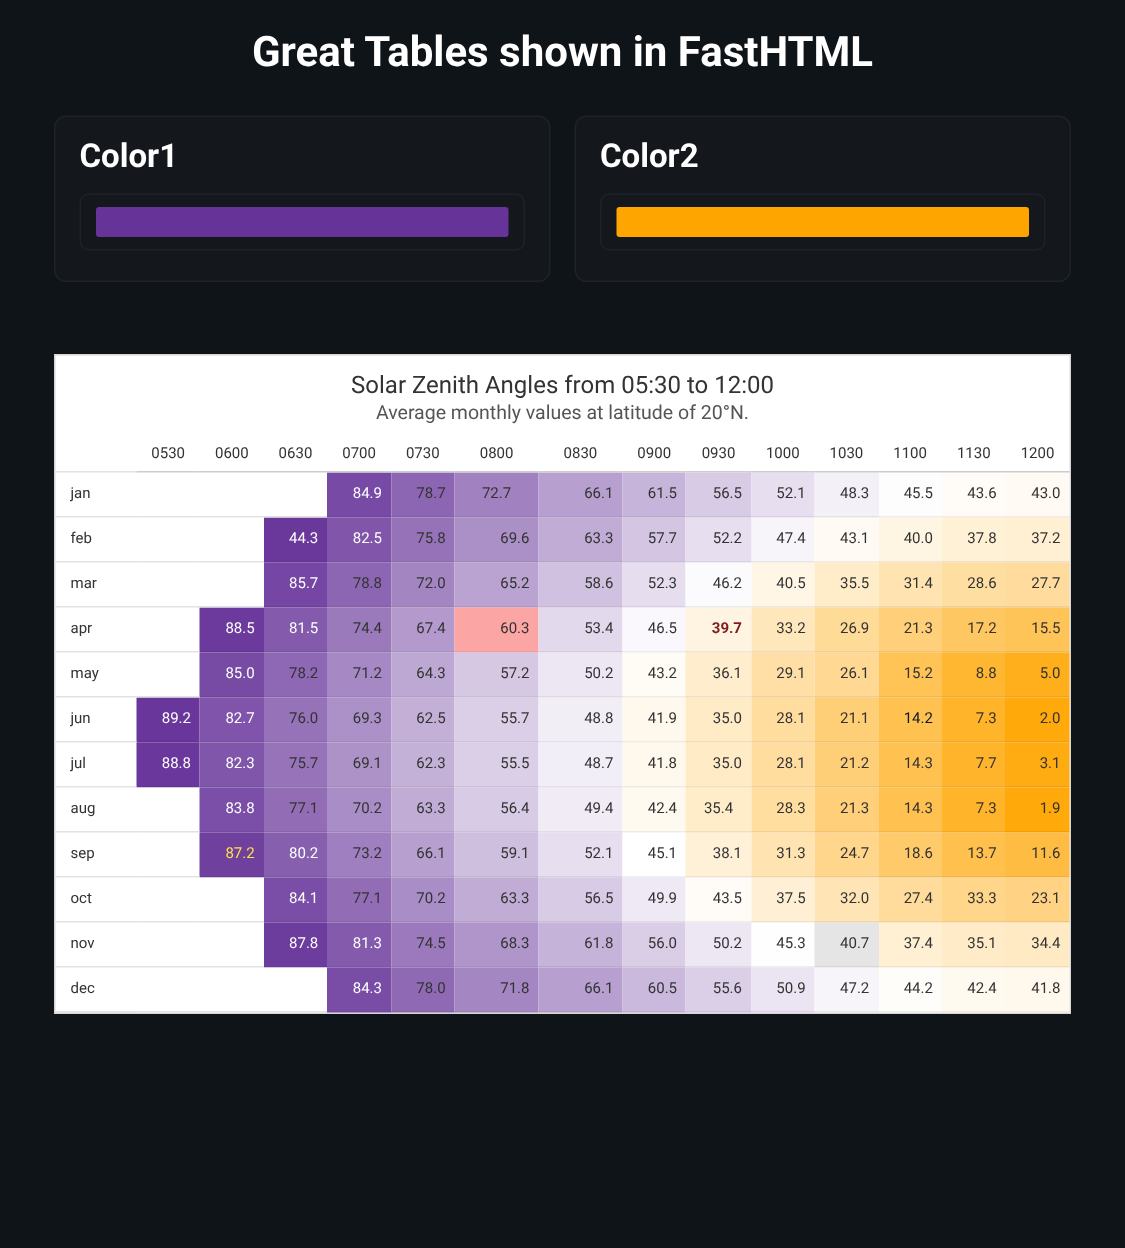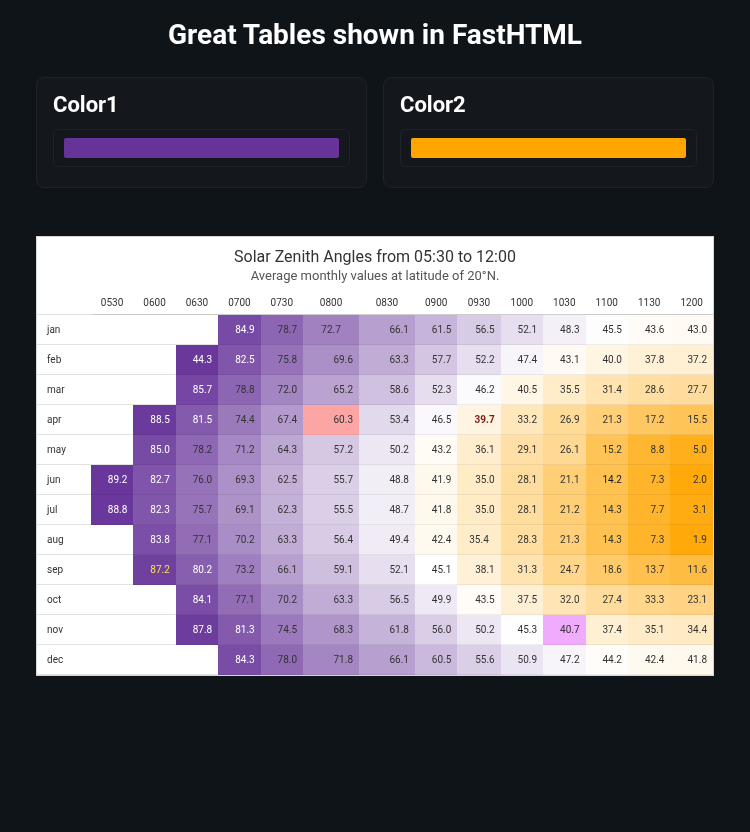--- a/index.html
+++ b/index.html
@@ -317,21 +317,21 @@
           <td class="cell empty"></td>
           <td class="cell empty"></td>
           <td class="cell" style="background: rgb(109, 61, 158); color: rgb(255, 255, 255); text-align: right;">87.8</td>
           <td class="cell" style="background: rgb(132, 90, 173); color: rgb(255, 255, 255);">81.3</td>
           <td class="cell" style="background: rgb(155, 121, 188); color: rgb(51, 51, 51);">74.5</td>
           <td class="cell" style="background: rgb(176, 149, 202); color: rgb(51, 51, 51);">68.3</td>
           <td class="cell" style="background: rgb(198, 179, 217); color: rgb(51, 51, 51);">61.8</td>
           <td class="cell" style="background: rgb(218, 205, 230); color: rgb(51, 51, 51);">56.0</td>
           <td class="cell" style="background: rgb(237, 231, 243); color: rgb(51, 51, 51);">50.2</td>
           <td class="cell" style="background: rgb(254, 254, 254); color: rgb(51, 51, 51);">45.3</td>
-          <td class="cell" style="background: #f0abfc; color: rgb(51, 51, 51);">40.7</td>
+          <td class="cell" style="background: #e5e5e5; color: rgb(51, 51, 51);">40.7</td>
           <td class="cell" style="background: rgb(255, 240, 212); color: rgb(51, 51, 51);">37.4</td>
           <td class="cell" style="background: rgb(255, 235, 199); color: rgb(51, 51, 51);">35.1</td>
           <td class="cell" style="background: rgb(255, 234, 195); color: rgb(51, 51, 51);">34.4</td>
         </tr>
         <tr>
           <td class="rowlab">dec</td>
           <td class="cell empty"></td>
           <td class="cell empty"></td>
           <td class="cell empty"></td>
           <td class="cell" style="background: rgb(121, 77, 166); color: rgb(255, 255, 255);">84.3</td>

